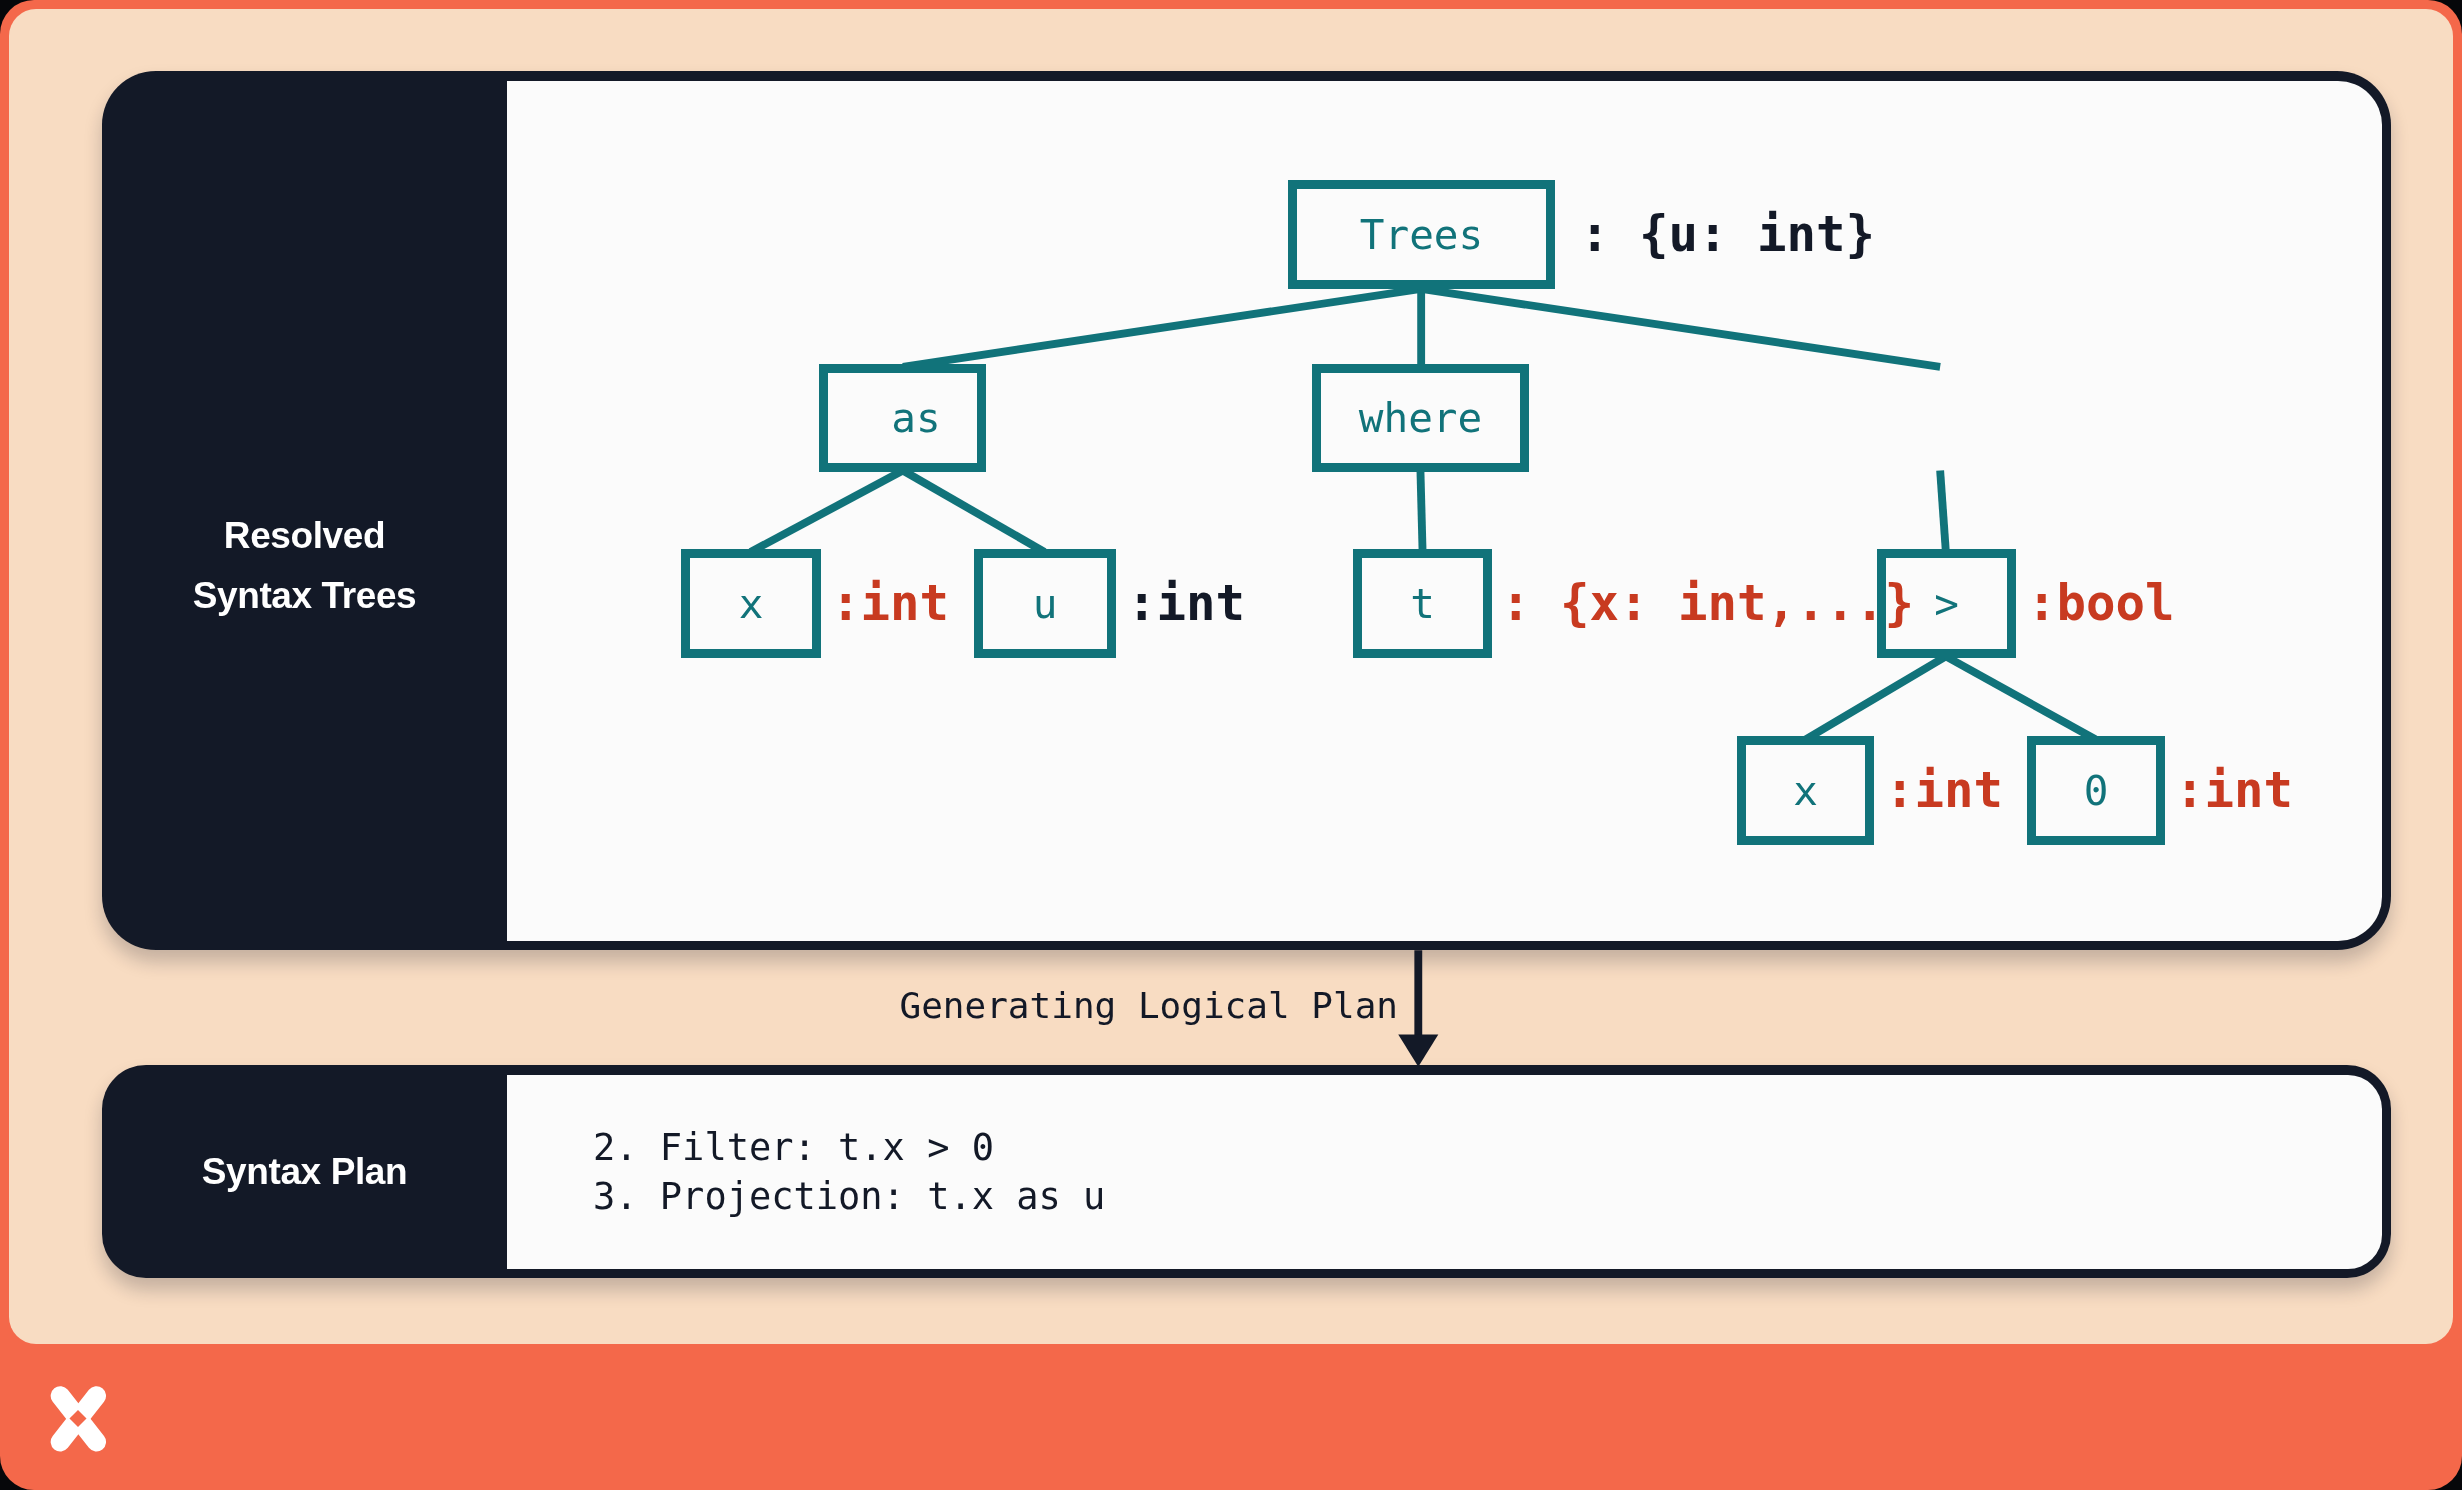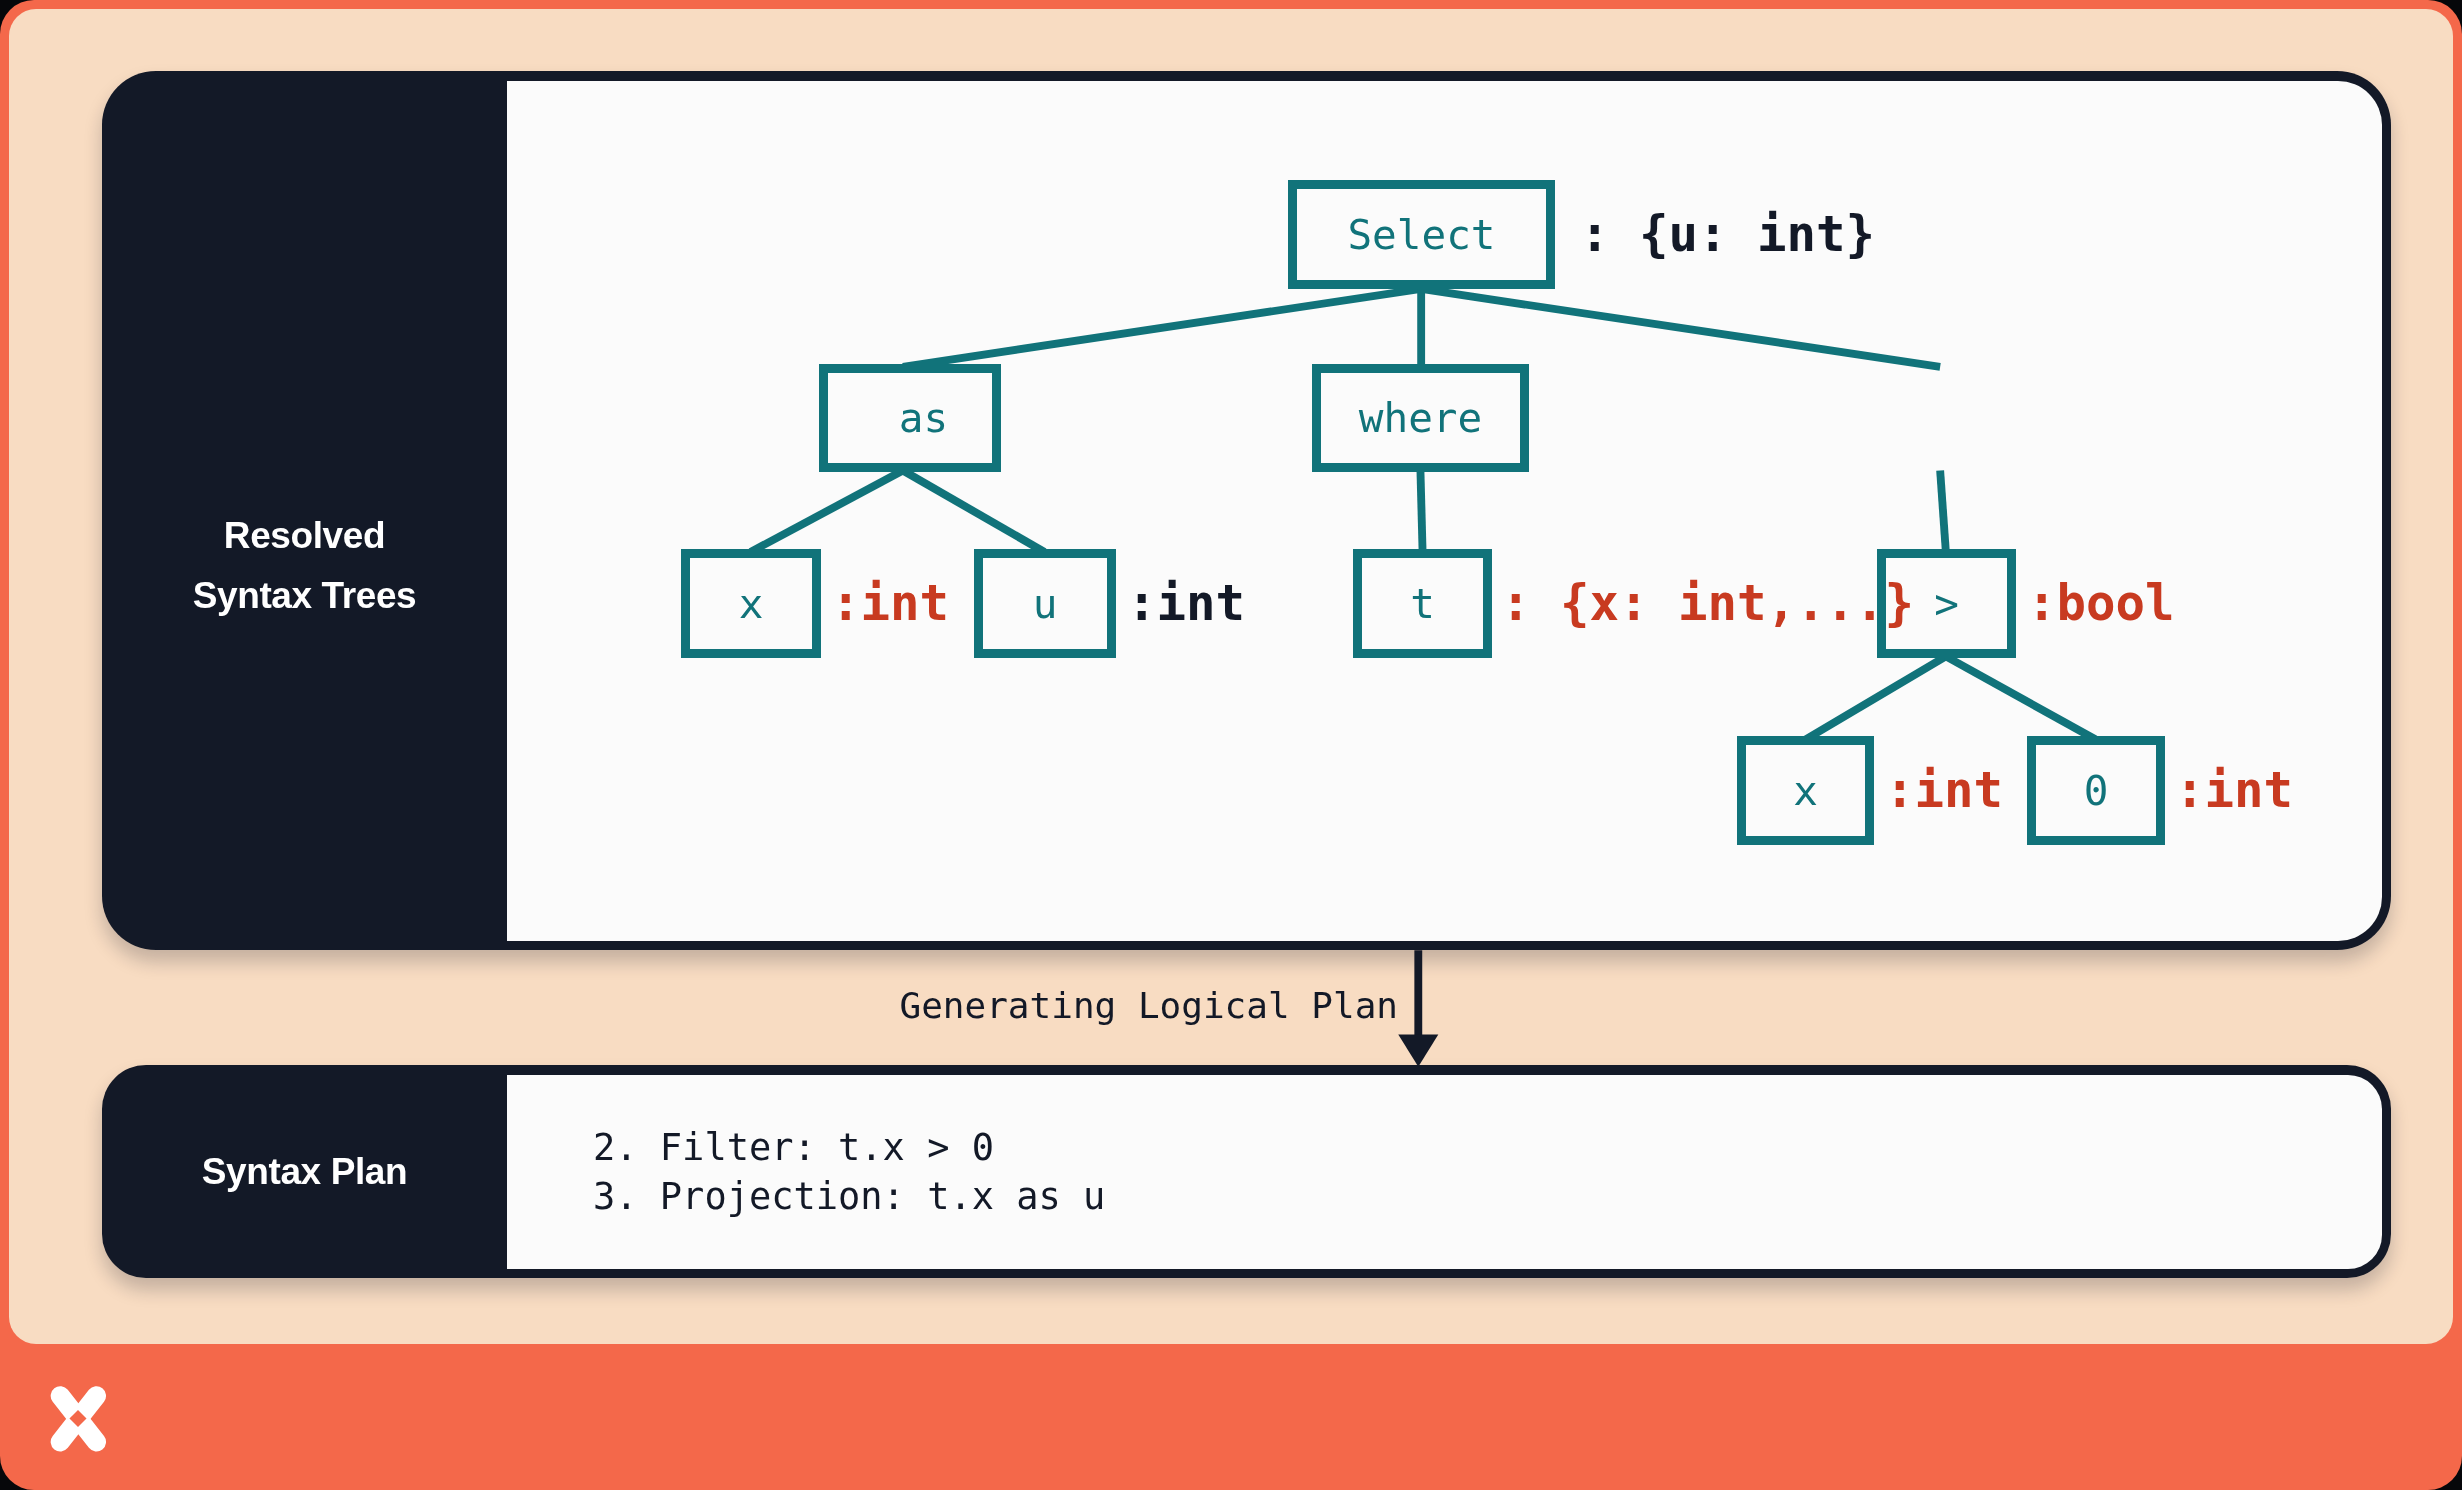--- a/index.html
+++ b/index.html
@@ -93,23 +93,23 @@
     <line class="edge" x1="1263" y1="658" x2="1461" y2="772"></line>
     <line class="edge" x1="1987" y1="658" x2="1990" y2="772"></line>
     <line class="edge" x1="2714" y1="658" x2="2722" y2="772"></line>
     <line class="edge" x1="2722" y1="918" x2="2526" y2="1034"></line>
     <line class="edge" x1="2722" y1="918" x2="2931" y2="1034"></line>
     <line class="arrow-line" x1="1984" y1="1329" x2="1984" y2="1452"></line>
     <polygon class="arrow-head" points="1956,1447 2012,1447 1984,1492"></polygon>
   </svg>
 
   <div class="node" style="left:1288px;top:180px;width:267px;height:109px;">
-    <span class="node-label">Select</span>
+    <span class="node-label">Trees</span>
   </div>
-  <div class="node" style="left:819px;top:364px;width:182px;height:108px;padding-left:27px;">
+  <div class="node" style="left:819px;top:364px;width:167px;height:108px;padding-left:27px;">
     <span class="node-label">as</span>
   </div>
   <div class="node" style="left:1312px;top:364px;width:217px;height:108px;">
     <span class="node-label">where</span>
   </div>
   <div class="node" style="left:681px;top:549px;width:140px;height:109px;">
     <span class="node-label">x</span>
   </div>
   <div class="node" style="left:974px;top:549px;width:142px;height:109px;">
     <span class="node-label">u</span>

